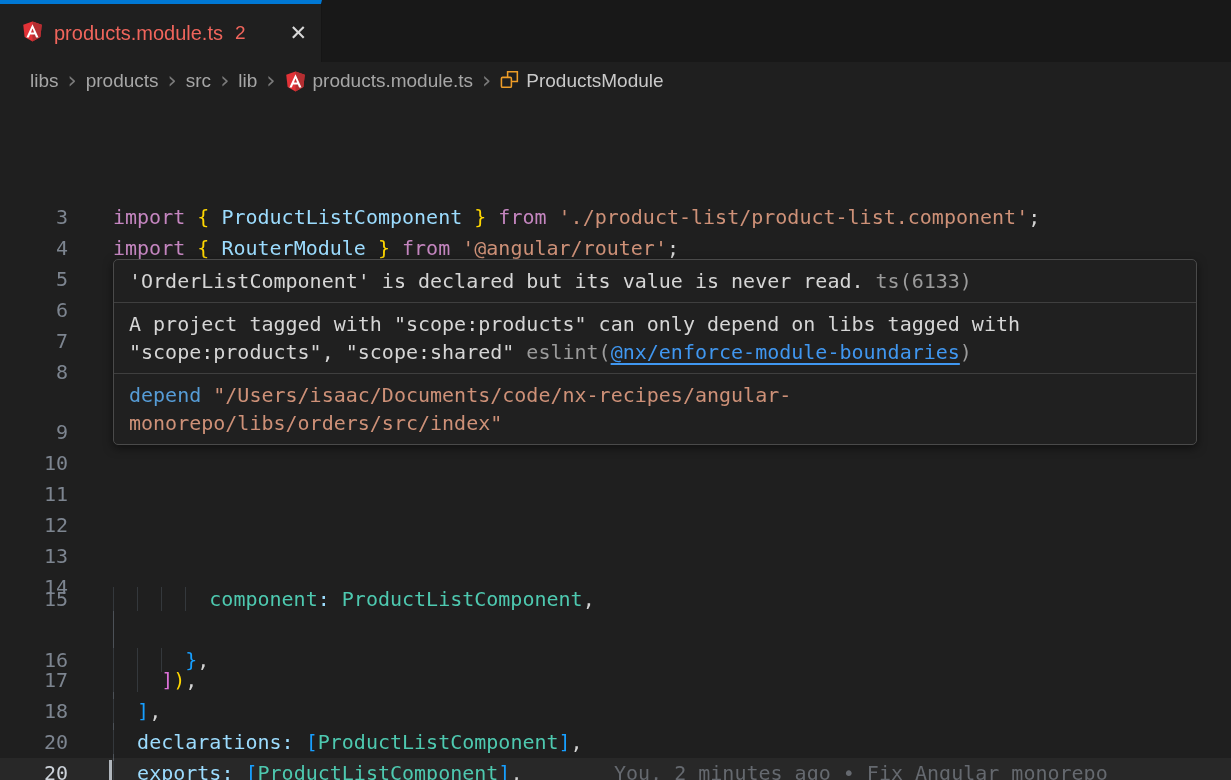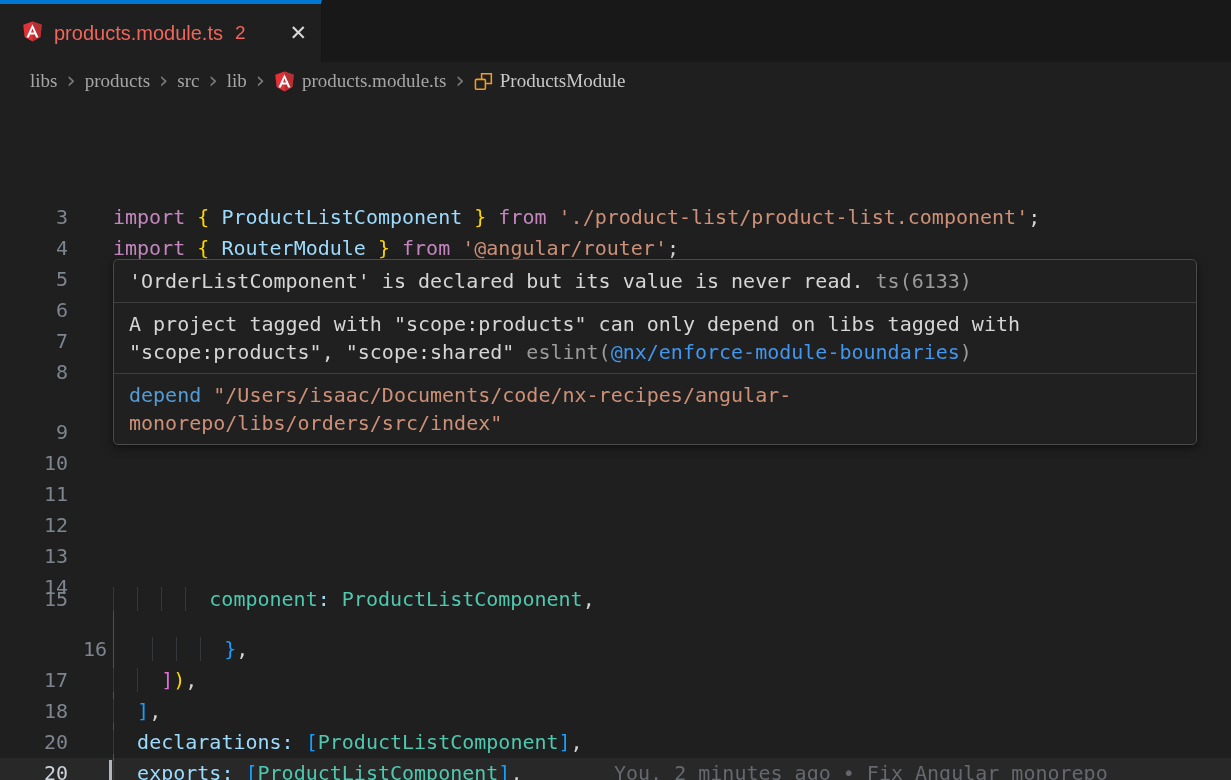--- a/index.html
+++ b/index.html
@@ -11,21 +11,21 @@
        border-top:4px solid #0078d4;border-right:1px solid #151515;box-sizing:border-box;
        display:flex;align-items:center;padding:0 14px 0 22px;gap:11px;}
   #tab .fname{color:#f0655c;font-size:20px;}
   #tab .badge{color:#f0655c;font-size:19px;margin-left:1px;}
   #tab .close{color:#d8d8d8;font-size:21px;margin-left:auto;font-family:"DejaVu Sans",sans-serif;}
   
   #breadcrumbs{position:absolute;left:0;top:62px;width:1231px;height:38px;background:#1f1f1f;
        display:flex;align-items:center;padding-left:30px;box-sizing:border-box;
        font-size:19px;color:#a6a6a6;}
   #breadcrumbs .sep{color:#7a7a7a;font-size:23px;padding:0 9px 3px 9px;font-family:"DejaVu Sans",sans-serif;}
-  #breadcrumbs .bc{display:flex;align-items:center;gap:7px;cursor:pointer;font-family:Liberation Serif, serif;}
+  #breadcrumbs .bc{display:flex;align-items:flex-start;gap:7px;cursor:pointer;}
   #breadcrumbs .bc:last-child{color:#c9c9c9;}
   #breadcrumbs svg{display:block;}
   
   #editor{position:absolute;left:0;top:100px;width:1231px;height:680px;background:#1f1f1f;}
   .row{position:absolute;left:0;right:0;height:31px;}
   .row.active{background:rgba(255,255,255,0.045);}
   .gut{position:absolute;left:0;top:0;width:68px;height:31px;text-align:right;
        color:#7d8590;font:20px/31px "DejaVu Sans Mono",monospace;}
   .row.active .gut{color:#cdd3da;}
   .code{position:absolute;left:113px;top:0;white-space:pre;
@@ -48,21 +48,21 @@
   #active-guide{position:absolute;left:113px;top:503px;width:1px;height:186px;background:#4c5157;}
   #cursor{position:absolute;left:109px;top:660px;width:2.5px;height:27px;background:#b0b6bc;}
   
   #hover{position:absolute;left:113px;top:159px;width:1084px;background:#202020;
         border:1px solid #4a4a4a;border-radius:5px;box-sizing:border-box;
         box-shadow:0 3px 10px rgba(0,0,0,.5);z-index:5;overflow:hidden;}
   .hsec{padding:7px 15px;font:20px/28px "DejaVu Sans Mono",monospace;color:#d6d6d6;}
   .hsec+.hsec{border-top:1px solid #3f3f3f;}
   .hsec .hrow{white-space:pre-wrap;}
   .hr-t{color:#d6d6d6}.hr-m{color:#9b9b9b}.hr-kw2{color:#569cd6}.hr-str{color:#ce9178}
-  .hr-lnk{color:#4097f0;text-underline-offset:4px;cursor:pointer;}
+  .hr-lnk{color:#4097f0;text-decoration:underline;text-underline-offset:4px;cursor:pointer;}
   #hover-actions{border-top:1px solid #3f3f3f;padding:10px 16px;display:flex;gap:30px;
         font-size:20px;color:#3e9af4;background:#202020;}
   #hover-actions span{cursor:pointer;}
 </style>
 </head>
 <body>
 
 <div id="window">
 
   <div id="tabbar">
@@ -159,21 +159,21 @@
         <div class="row" style="top: 441px;">
           <div class="gut">13</div>
         </div>
         <div class="row" style="top: 472px;">
           <div class="gut">14</div>
         </div>
         <div class="row" style="top: 484px; padding-left: 44px;">
           <div class="gut">15</div>
           <div class="code"><span><span class="tk-ind">        </span><span class="tk-cls">component</span><span class="tk-var">:</span><span class="tk-pun"> </span><span class="tk-cls">ProductListComponent</span><span class="tk-pun">,</span></span></div>
         </div>
-        <div class="row" style="top: 534px; margin-left: 39px;">
+        <div class="row" style="top: 545px;">
           <div class="gut">16</div>
           <div class="code"><span><span class="tk-ind">      </span><span class="tk-b3">}</span><span class="tk-pun">,</span></span></div>
         </div>
         <div class="row" style="top: 565px;">
           <div class="gut">17</div>
           <div class="code"><span><span class="tk-ind">    </span><span class="tk-b2">]</span><span class="tk-b1">)</span><span class="tk-pun">,</span></span></div>
         </div>
         <div class="row" style="top: 596px;">
           <div class="gut">18</div>
           <div class="code"><span><span class="tk-ind">  </span><span class="tk-b3">]</span><span class="tk-pun">,</span></span></div>

